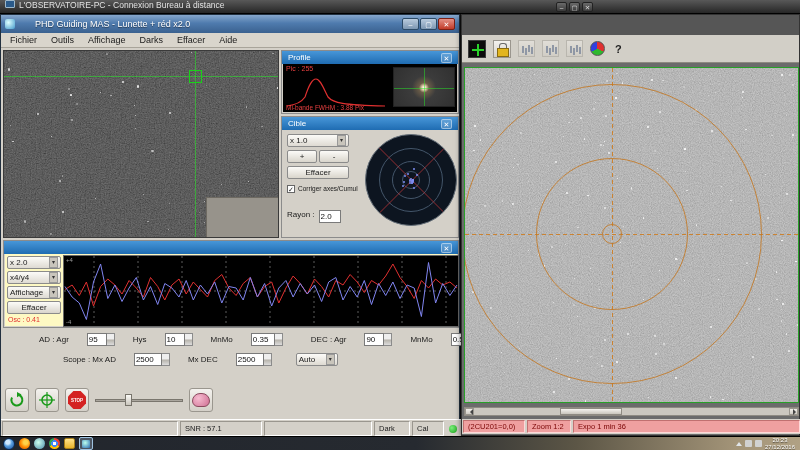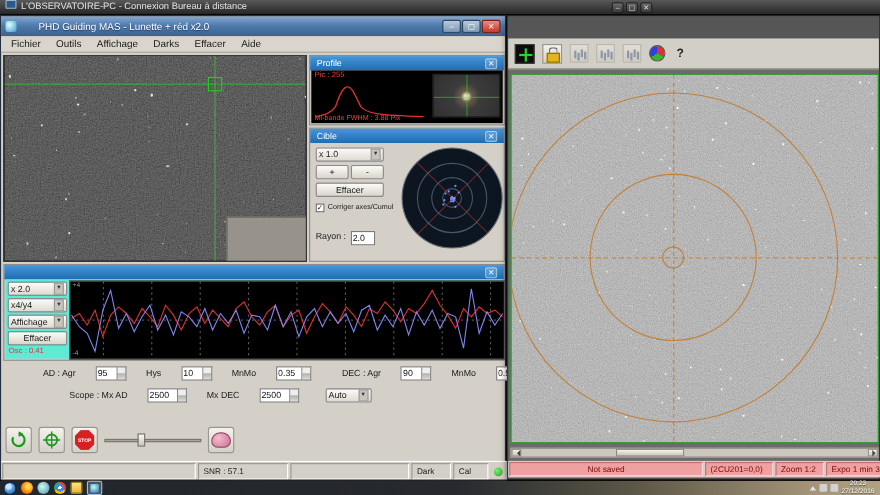--- a/index.html
+++ b/index.html
@@ -58,21 +58,21 @@
 .cb{width:8px;height:8px;background:#fff;border:1px solid #666;font-size:7px;line-height:7px;text-align:center;color:#222;flex:0 0 auto}
 .cible-opt{position:absolute;left:4px;top:55px;display:flex;gap:3px;width:76px}
 .cible-opt .lbl{font-size:6.5px;white-space:normal;line-height:7px}
 .cible-rayon{position:absolute;left:4px;top:80px;display:flex;gap:4px;align-items:flex-start}
 .target-wrap{position:absolute;left:82px;top:2px;width:92px;height:100px}
 .target-base{position:absolute;left:0;top:2px;width:92px;height:92px;border-radius:50%;background:#0d1520;border:1px solid #66707a;overflow:hidden}
 .ring{position:absolute;border-radius:50%;border:1px solid #44566a}
 .t-diag{position:absolute;left:-2px;top:45px;width:96px;height:1px;background:rgba(220,60,60,.45)}
 
 #graph-panel{left:2px;top:225px;width:456px;height:88px}
-.graph-body{position:absolute;left:1px;right:1px;top:13px;bottom:1px;background:#5eead4}
+.graph-body{position:absolute;left:1px;right:1px;top:13px;bottom:1px;background:#fef9c3}
 .gctl{position:absolute;left:2px;width:54px;height:13px}
 .graph-plot{position:absolute;left:58px;top:1px;width:396px;height:72px;background:#000;border:1px solid #6a6a6a;overflow:hidden}
 .grid{stroke:#9a9a9a;stroke-width:.6;stroke-dasharray:2 3}
 .ylab{position:absolute;font-size:6px;color:#9a9a9a}
 .osc{position:absolute;left:3px;top:62px;font-size:7px;color:#e03030;white-space:nowrap}
 
 .prow{position:absolute;left:2px;width:456px;height:15px;display:flex;align-items:center;gap:18px}
 .fgroup{display:flex;align-items:flex-end}
 .gtoolbar{position:absolute;left:4px;top:372px;width:452px;height:26px;display:flex;align-items:center;gap:6px}
 .tool{width:24px;height:24px;display:flex;align-items:center;justify-content:center;background:linear-gradient(#f4f2ee,#d4d0c8);border:1px solid #9a968e;border-radius:3px}
@@ -610,21 +610,20 @@
       <div class="cring" style="left:-3px;top:16px;width:300px;height:300px"></div>
     </div>
 
     <div class="cap-scroll">
       <span class="sarrow left"></span>
       <span class="sthumb"></span>
       <span class="sarrow right"></span>
     </div>
 
     <div class="statusbar" id="capture-status">
-      <span class="sseg pink" style="flex:0 0 176px;justify-content:center">Not saved</span>
       <span class="sseg pink" style="flex:0 0 62px">(2CU201=0,0)</span>
       <span class="sseg pink" style="flex:0 0 44px">Zoom 1:2</span>
       <span class="sseg pink" style="flex:1">Expo 1 min 36</span>
     </div>
   </div>
 
   <div class="taskbar">
     <span class="orb"></span>
     <span class="tb-icon ff"></span>
     <span class="tb-icon tb2"></span>

